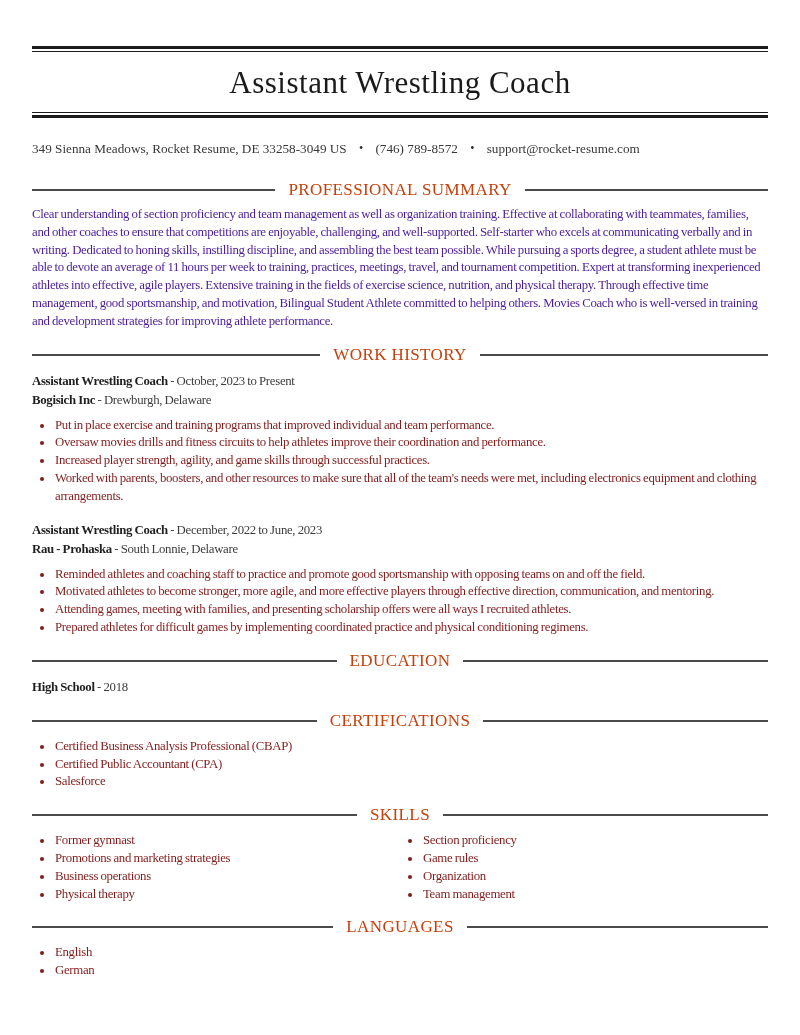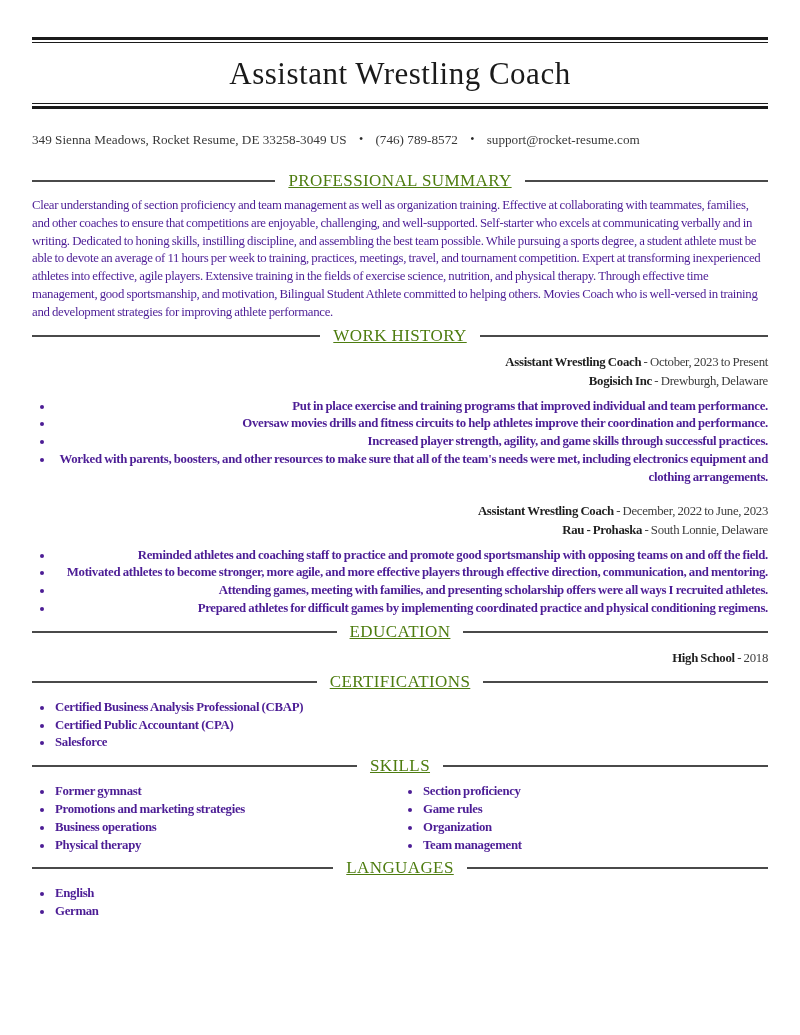--- a/index.html
+++ b/index.html
@@ -1,48 +1,48 @@
 <!DOCTYPE html>
 <html><head>
 <meta charset="utf-8">
 <style>
   html,body{margin:0;padding:0;background:#fff;}
   .page{
     width:800px;height:1004px;box-sizing:border-box;
-    padding:8px 32px;background:#ffffff;overflow:hidden;
+    padding:17px 32px;background:#ffffff;overflow:hidden;
     font-family:"Liberation Serif","DejaVu Serif",serif;
     color:#3d3d3d;position:relative;
   }
   
   .rule-top{margin-top:29px;height:2px;border-top:3px solid #1b1b1b;border-bottom:1px solid #1b1b1b;}
   .rule-bottom{height:2px;border-top:1px solid #1b1b1b;border-bottom:3px solid #1b1b1b;}
   .title{
     margin:8px 0 6px;text-align:center;font-weight:400;
     font-size:31px;line-height:46px;color:#1a1a1a;letter-spacing:.5px;
   }
   .contact{margin-top:21px;text-align:left;font-size:13.2px;line-height:19px;color:#383838;}
   .contact .sep{display:inline-block;margin:0 9px;font-size:12px;vertical-align:1px;color:#2a2a2a;}
   
-  .sec{margin-top:4px;}
+  .sec{margin-top:14px;}
   .sec--first{margin-top:22px;}
   .sec-head{display:flex;align-items:center;}
   .sec-head .line{flex:1;height:0;border-top:2px solid #4a4a4a;}
   .sec-head .label{
     padding:0 13px;font-size:17px;line-height:20px;letter-spacing:.4px;
-    color:#4d7c0f;white-space:nowrap;font-weight:400;text-decoration:underline;
+    color:#c2410c;white-space:nowrap;font-weight:400;
   }
   
   .bodytxt{font-size:12.8px;letter-spacing:-.3px;word-spacing:-.5px;}
   .summary{margin:6px 0 0;line-height:17.8px;color:#4c1d95;}
   .entry-line{line-height:19px;color:#3d3d3d;}
   .strong{font-weight:700;color:#1f1f1f;}
-  .job,.edu{margin-top:7px;text-align:right;}
+  .job,.edu{margin-top:7px;}
   .job + .job,.edu + .edu{margin-top:15px;}
   ul.blist{margin:7px 0 0;padding:0 0 0 22px;list-style:disc;}
-  ul.blist li{line-height:17.8px;color:#4c1d95;padding-left:1px;font-weight:bold;}
+  ul.blist li{line-height:17.8px;color:#7f1d1d;padding-left:1px;}
   .skills-cols{display:flex;margin-top:0;}
   .skills-cols .col{flex:1;min-width:0;}
 </style>
 </head>
 <body>
 
 <div class="page">
 
   <div class="rule-top"></div>
   <h1 class="title">Assistant Wrestling Coach</h1>

